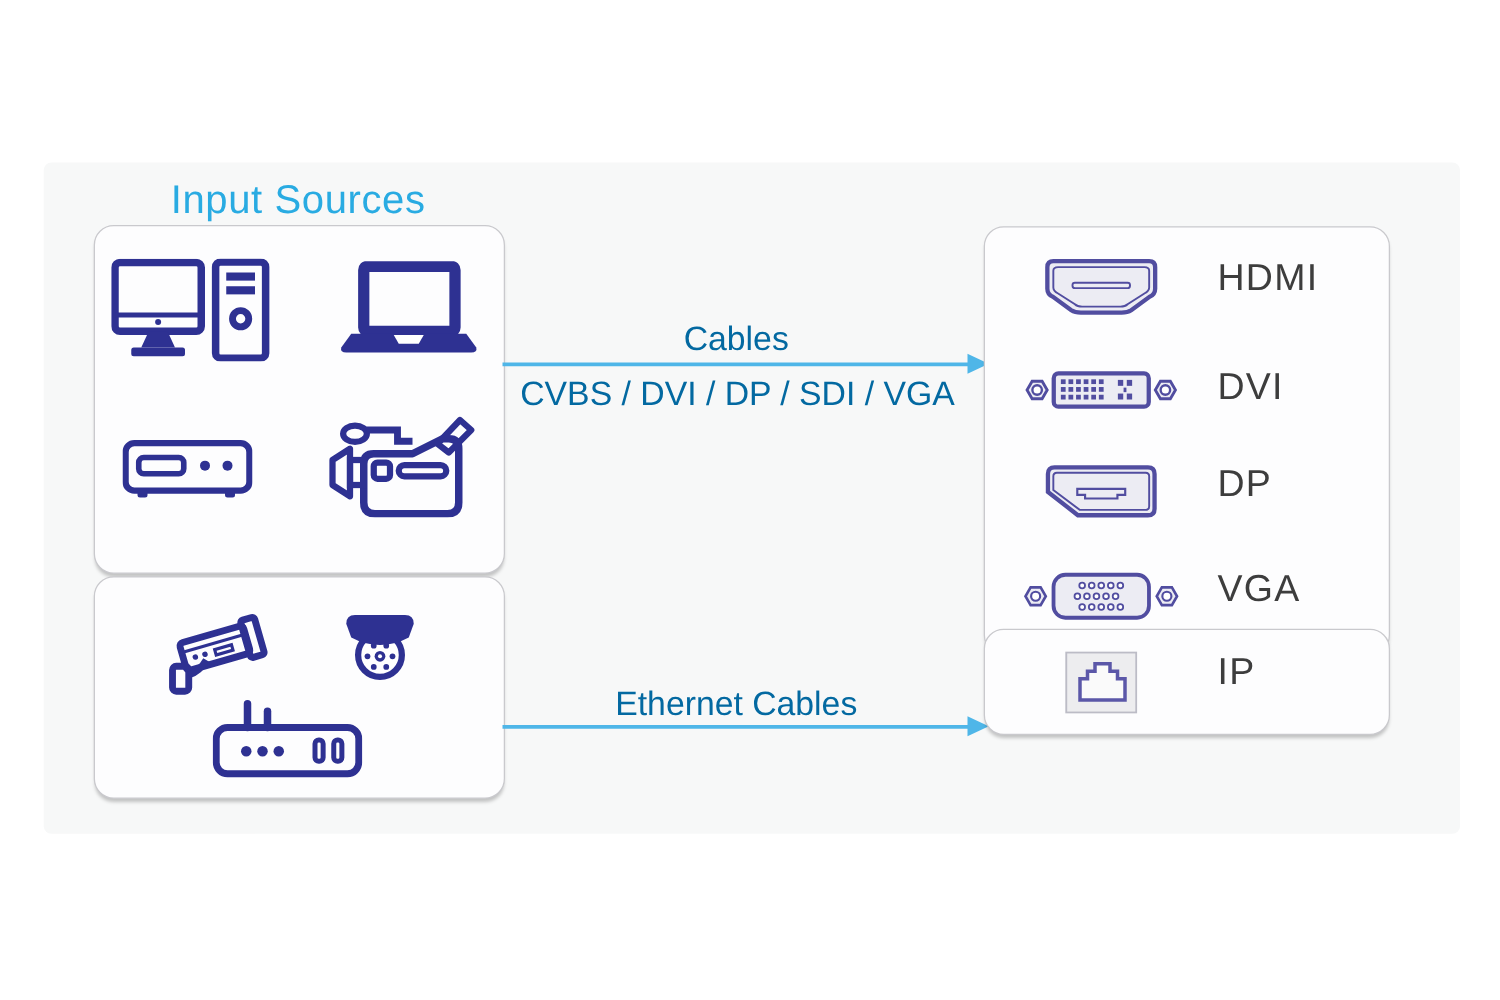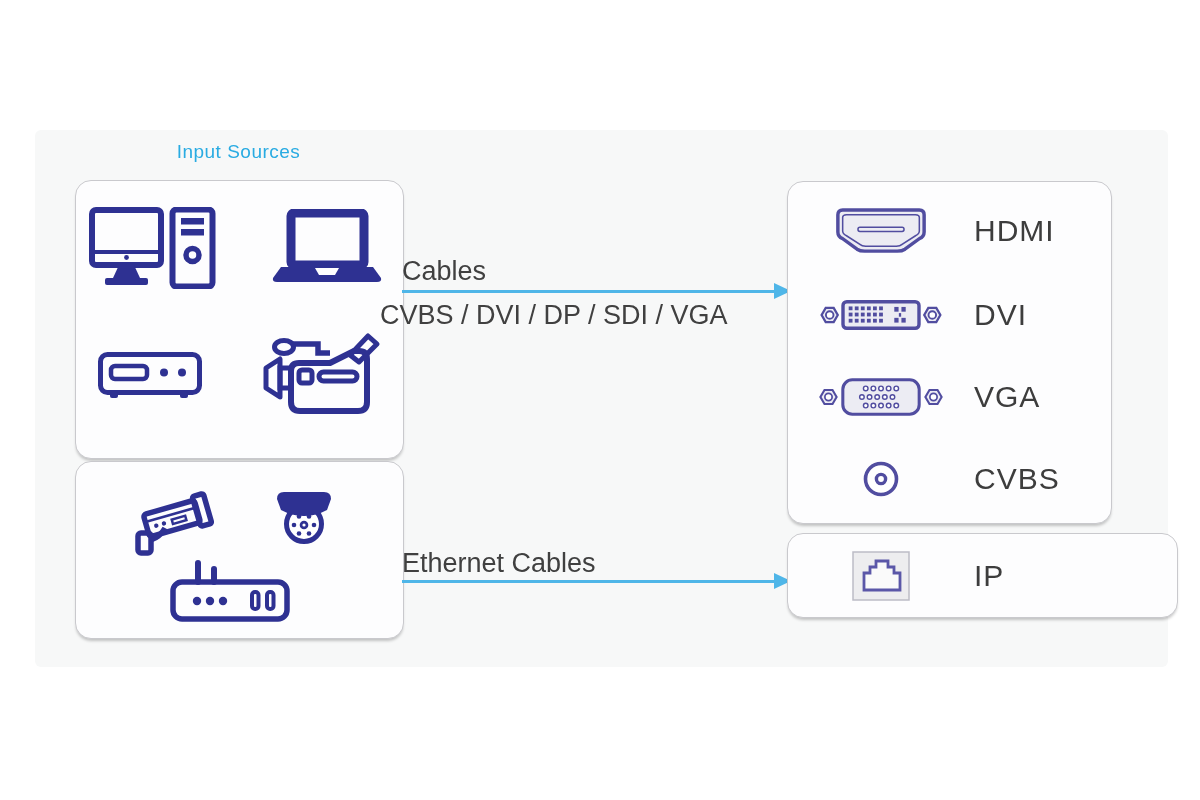--- a/index.html
+++ b/index.html
@@ -14,47 +14,47 @@
   html,body{margin:0;padding:0;background:#fff;}
   .stage{
     position:relative;width:1200px;height:800px;background:#ffffff;
     font-family:"Liberation Sans", sans-serif;overflow:hidden;
   }
   .panel{
     position:absolute;left:35px;top:130px;width:1133px;height:537px;
     background:var(--panel);border-radius:6px;
   }
   .section-title{
-    position:absolute;top:141px;font-size:19px;color:var(--accent);
+    position:absolute;top:141px;font-size:32px;color:var(--accent);
     text-align:center;letter-spacing:0.5px;white-space:nowrap;
   }
   .title-left{left:75px;width:327px;}
   .title-right{left:760px;width:372px;}
   .box{
     position:absolute;background:#fdfdfe;border:1px solid #c9c9cd;
     border-radius:16px;box-shadow:0 3px 3px -1px rgba(0,0,0,0.22);
   }
   .left-box-1{left:75px;top:180px;width:327px;height:277px;}
   .left-box-2{left:75px;top:461px;width:327px;height:176px;}
   .right-box-1{left:787px;top:181px;width:325px;height:343px;
     display:flex;flex-direction:column;justify-content:space-around;padding:4px 0;box-sizing:border-box;}
-  .right-box-2{left:787px;top:533px;width:391px;height:85px;
+  .right-box-2{left:787px;top:503px;width:325px;height:85px;
     display:flex;flex-direction:column;justify-content:center;box-sizing:border-box;}
   .src-icon{position:absolute;}
-  .conn-row{display:flex;align-items:center;}
+  .conn-row{display:flex;align-items:flex-start;}
   .conn-icon{width:186px;display:flex;justify-content:center;align-items:center;}
   .conn-label{font-size:30px;color:var(--text);letter-spacing:1px;}
   .arrow-line{position:absolute;height:3px;background:var(--arrow);}
   .arrow-head{
     position:absolute;width:0;height:0;
     border-top:8.5px solid transparent;border-bottom:8.5px solid transparent;
     border-left:17px solid var(--arrow);
   }
   .flow-label{
-    position:absolute;font-size:27px;color:#404040;white-space:nowrap;
+    position:absolute;text-align:center;font-size:27px;color:#0369a1;white-space:nowrap;
   }
 </style>
 </head>
 <body>
 
 <div class="stage">
 
   <div class="panel"></div>
 
   <div class="section-title title-left">Input Sources</div>
@@ -209,20 +209,30 @@
               <rect x="87.5" y="11.5" width="4.5" height="5"></rect>
             <rect x="80" y="23" width="4.5" height="5"></rect>
               <rect x="87.5" y="23" width="4.5" height="5"></rect>
             <rect x="84.8" y="18" width="2.4" height="3.8"></rect>
           </g>
         </svg>
       </span>
       <span class="conn-label">DVI</span>
     </div>
 
+    <div class="conn-row">
+      <span class="conn-icon">
+        <svg width="92" height="45" viewBox="0 0 96 46">
+          <path d="M10,2.5 H87 Q92.5,2.5 92.5,8 V37 Q92.5,42.5 87,42.5 H28.5 L3.5,23 V8 Q3.5,2.5 9,2.5 Z" fill="#ececf3" stroke="#514da0" stroke-width="3.6"></path>
+          <path d="M12,7 H85 Q88,7 88,10 V35 Q88,38 85,38 H30 L8,21.5 V10 Q8,7 11,7 Z" fill="none" stroke="#514da0" stroke-width="1.6"></path>
+          <path d="M28,20.5 H68 V25.5 H61.5 V28.5 H34.5 V25.5 H28 Z" fill="none" stroke="#514da0" stroke-width="1.8"></path>
+        </svg>
+      </span>
+      <span class="conn-label">DP</span>
+    </div>
 
 
     <div class="conn-row">
       <span class="conn-icon">
         <svg width="126" height="44" viewBox="0 0 132 46">
           <g fill="#ececf3" stroke="#514da0" stroke-width="2.2">
             <polygon points="19.5,23 15.2,30.4 6.8,30.4 2.5,23 6.8,15.6 15.2,15.6"></polygon>
             <polygon points="129.5,23 125.2,30.4 116.8,30.4 112.5,23 116.8,15.6 125.2,15.6"></polygon>
           </g>
           <circle cx="11" cy="23" r="3.8" fill="#ffffff" stroke="#514da0" stroke-width="1.8"></circle>
@@ -243,29 +253,20 @@
               <circle cx="58" cy="32" r="2.4"></circle>
               <circle cx="66" cy="32" r="2.4"></circle>
               <circle cx="74" cy="32" r="2.4"></circle>
               <circle cx="82" cy="32" r="2.4"></circle>
           </g>
         </svg>
       </span>
       <span class="conn-label">VGA</span>
     </div>
 
-    <div class="conn-row">
-      <span class="conn-icon">
-        <svg width="38" height="38" viewBox="0 0 38 38">
-          <circle cx="19" cy="19" r="15.5" fill="#ffffff" stroke="#514da0" stroke-width="3.6"></circle>
-          <circle cx="19" cy="19" r="4.6" fill="none" stroke="#514da0" stroke-width="3.4"></circle>
-        </svg>
-      </span>
-      <span class="conn-label">CVBS</span>
-    </div>
   </div>
 
   <div class="box right-box-2">
     <div class="conn-row">
       <span class="conn-icon">
         <svg width="58" height="50" viewBox="0 0 58 50">
           <rect x="1" y="1" width="56" height="48" fill="#ededef" stroke="#bcbcc6" stroke-width="1.5"></rect>
           <path d="M12,39 V22 H18 V16 H24 V10 H36 V16 H42 V22 H48 V39 Z" fill="#fafafa" stroke="#5b57a8" stroke-width="2.8"></path>
         </svg>
       </span>

